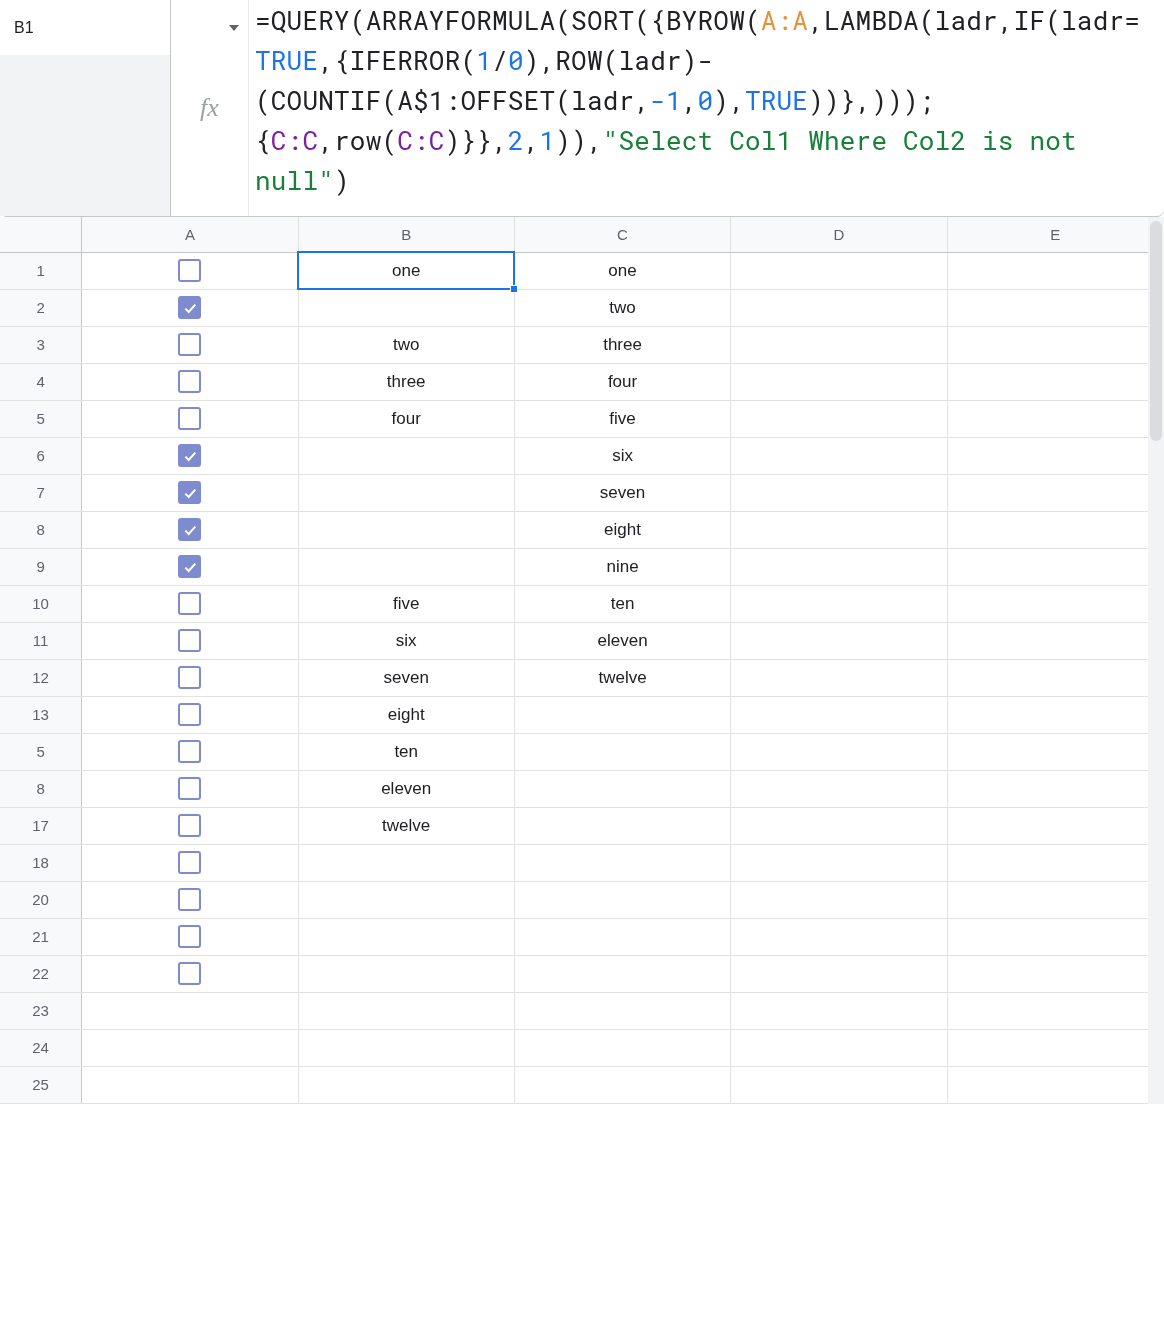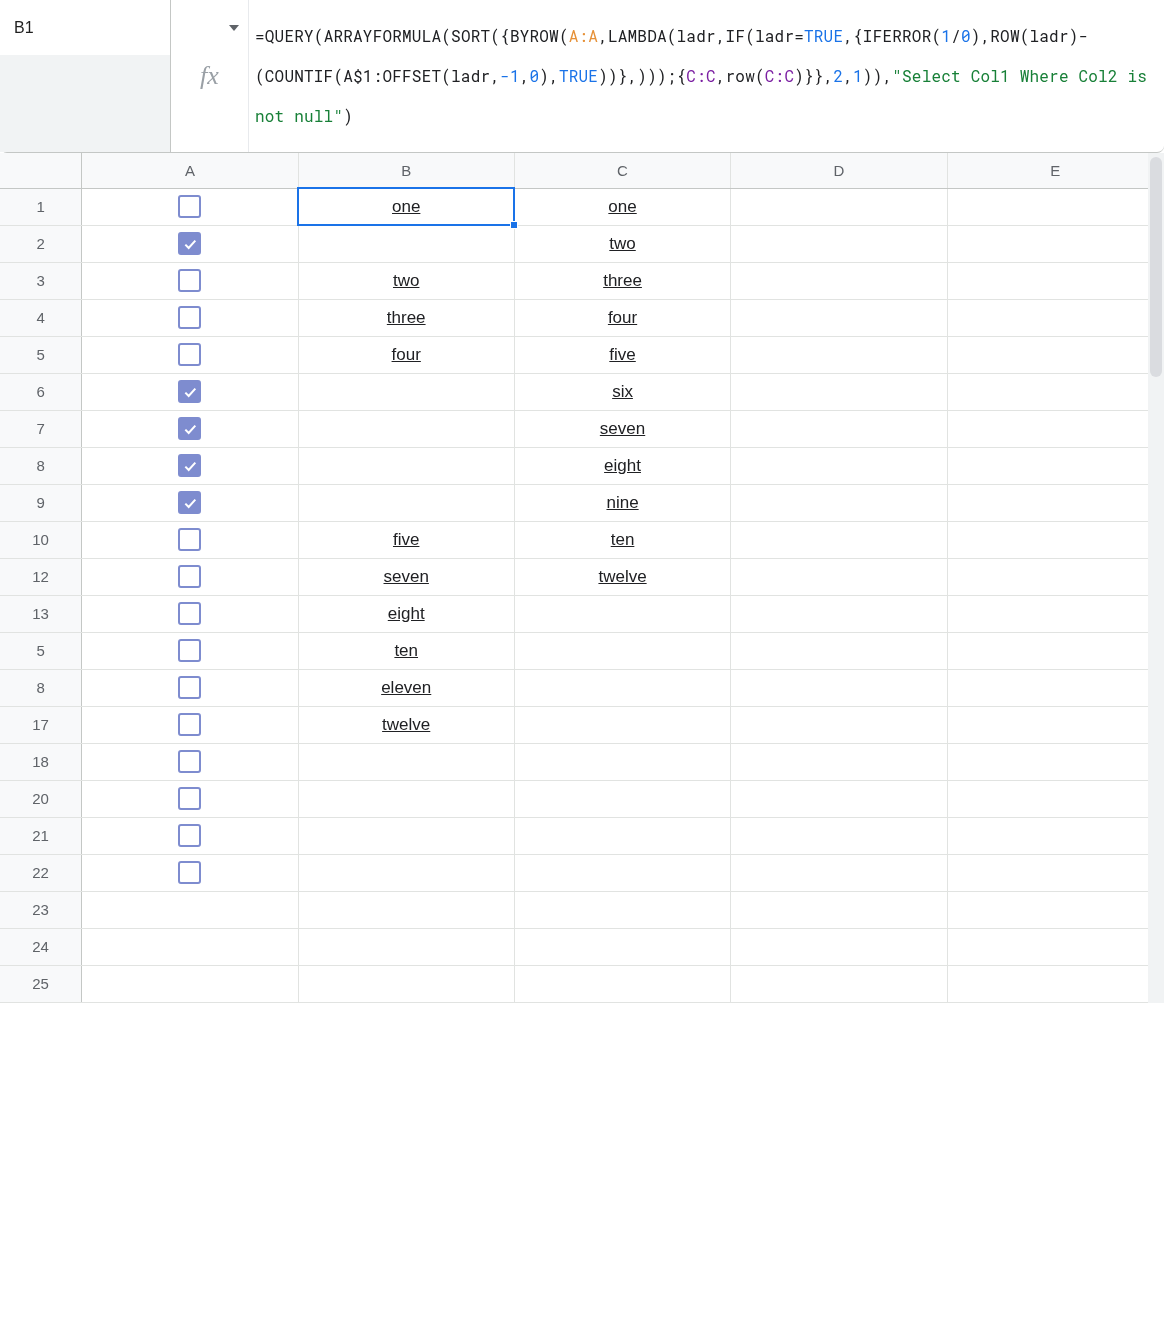--- a/index.html
+++ b/index.html
@@ -6,34 +6,34 @@
   html, body { margin: 0; padding: 0; font-family: Arial, sans-serif; font-size: 15px; color: #202124; background: #fff; }
   
   
   .formula-row { display: flex; border-bottom: 1px solid #c4c7c5; background: #fff; border-radius: 7px; }
   .name-box-wrap { width: 171px; height: 55px; border-right: 1px solid #c4c7c5; display: flex; align-items: center; padding: 0 12px; }
   .name-box { flex: 1; font-size: 16px; color: #1f1f1f; border: none; outline: none; background: transparent; }
   .name-box-caret { width: 0; height: 0; border-left: 5px solid transparent; border-right: 5px solid transparent; border-top: 6px solid #5f6368; margin-left: 6px; }
   .name-box-fill { width: 171px; border-right: 1px solid #c4c7c5; background: #f1f3f4; }
   .fx-col { width: 78px; display: flex; align-items: center; justify-content: center; border-right: 1px solid #e8eaed; }
   .fx-label { font-family: Liberation Serif, serif; font-style: italic; font-size: 26px; color: #9aa0a6; }
-  .formula-text { flex: 1; padding: 16px 10px 16px 6px; font-family: "Roboto Mono","Consolas",monospace; font-size: 16px; line-height: 40px; letter-spacing: 0.2px; white-space: pre-wrap; word-break: break-word; }
+  .formula-text { flex: 1; padding: 0 10px 16px 6px; font-family: "Roboto Mono","Consolas",monospace; font-size: 26px; line-height: 40px; letter-spacing: 0.2px; white-space: pre-wrap; word-break: break-word; }
   .tok-fn { color: #202124; }
   .tok-range1 { color: #E69138; }
   .tok-num { color: #1a73e8; }
   .tok-range2 { color: #7b1fa2; }
   .tok-str { color: #188038; }
   table.sheet { border-collapse: collapse; table-layout: fixed; width: 100%; }
   .corner, th.colhdr, th.rowhdr { background: #f8f9fa; font-weight: 400; color: #5f6368; user-select: none; }
   .corner { width: 68px; height: 35px; border-right: 1px solid #c4c7c5; border-bottom: 1px solid #c4c7c5; }
   th.colhdr { height: 35px; border-right: 1px solid #e1e3e1; border-bottom: 1px solid #c4c7c5; font-size: 15px; }
   th.rowhdr { width: 68px; height: 37px; border-right: 1px solid #c4c7c5; border-bottom: 1px solid #e1e3e1; font-size: 15px; }
   td.cell { height: 37px; border-right: 1px solid #e1e3e1; border-bottom: 1px solid #e1e3e1; text-align: center; font-size: 17px; padding: 0 6px; position: relative; }
   td.colA { text-align: center; }
-  td.colB, td.colC { text-align: center; text-decoration: underline; }
+  td.colB, td.colC { text-align: center; }
   
   td.cell.active { outline: 2px solid #1a73e8; outline-offset: -1px; z-index: 2; }
   .sel-handle { position: absolute; right: -4px; bottom: -4px; width: 8px; height: 8px; background: #1a73e8; border: 1px solid #fff; z-index: 3; }
   
   
   .cbox { width: 23px; height: 23px; border: 2.5px solid #7e8ccf; border-radius: 3px; display: inline-flex; align-items: center; justify-content: center; vertical-align: middle; }
   .cbox.checked { background: #7e8ccf; }
   .cbox.checked svg { width: 16px; height: 16px; stroke: #fff; stroke-width: 3; fill: none; }
   
   
@@ -179,20 +179,28 @@
           </tr>
           <tr>
             <th class="rowhdr">10</th>
             <td class="cell colA"><span class="cbox"></span></td>
             <td class="cell colB">five</td>
             <td class="cell colC">ten</td>
             <td class="cell"></td>
             <td class="cell"></td>
           </tr>
           <tr>
+            <th class="rowhdr">11</th>
+            <td class="cell colA"><span class="cbox"></span></td>
+            <td class="cell colB">six</td>
+            <td class="cell colC">eleven</td>
+            <td class="cell"></td>
+            <td class="cell"></td>
+          </tr>
+          <tr>
             <th class="rowhdr">12</th>
             <td class="cell colA"><span class="cbox"></span></td>
             <td class="cell colB">seven</td>
             <td class="cell colC">twelve</td>
             <td class="cell"></td>
             <td class="cell"></td>
           </tr>
           <tr>
             <th class="rowhdr">13</th>
             <td class="cell colA"><span class="cbox"></span></td>

